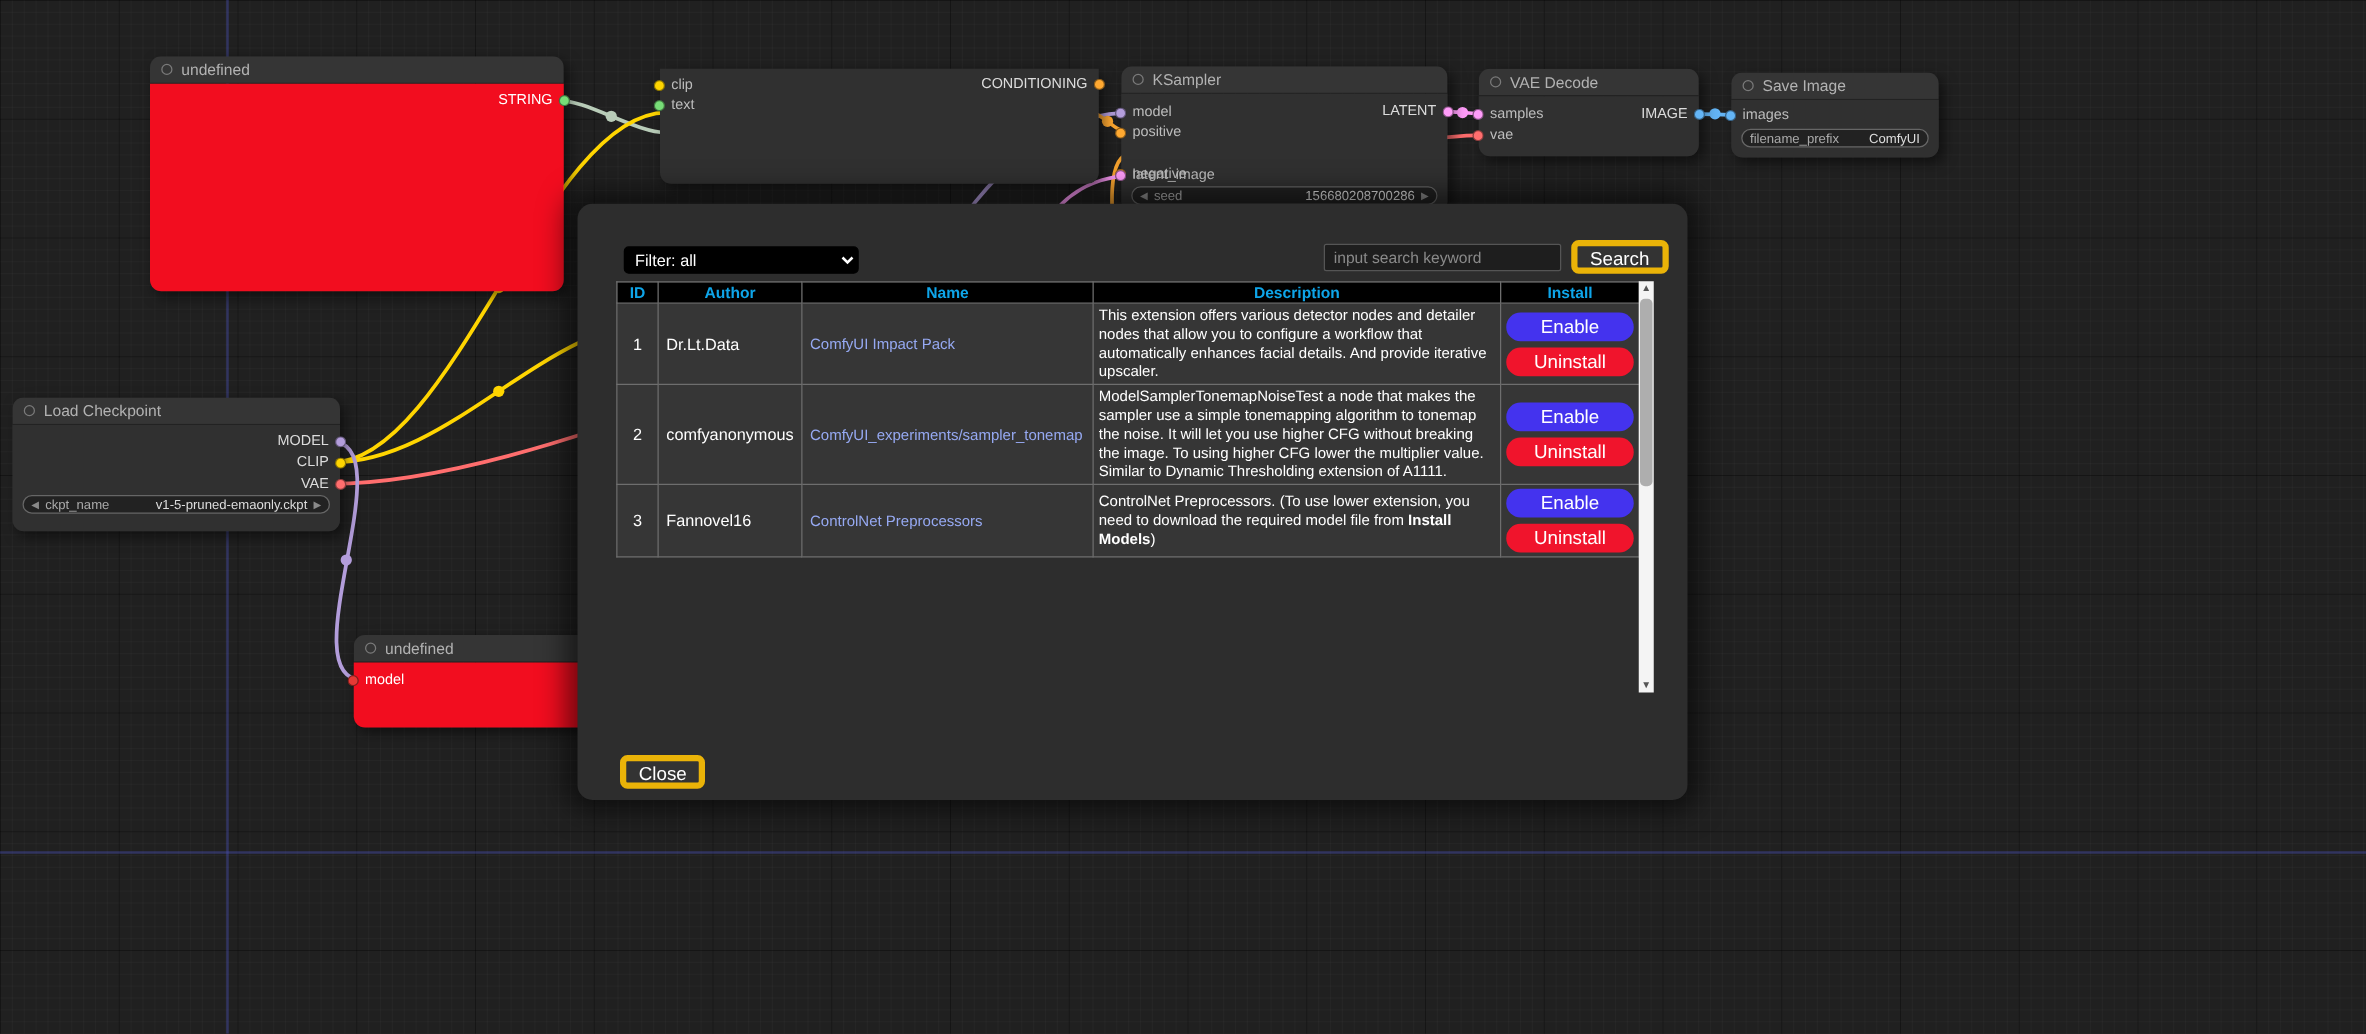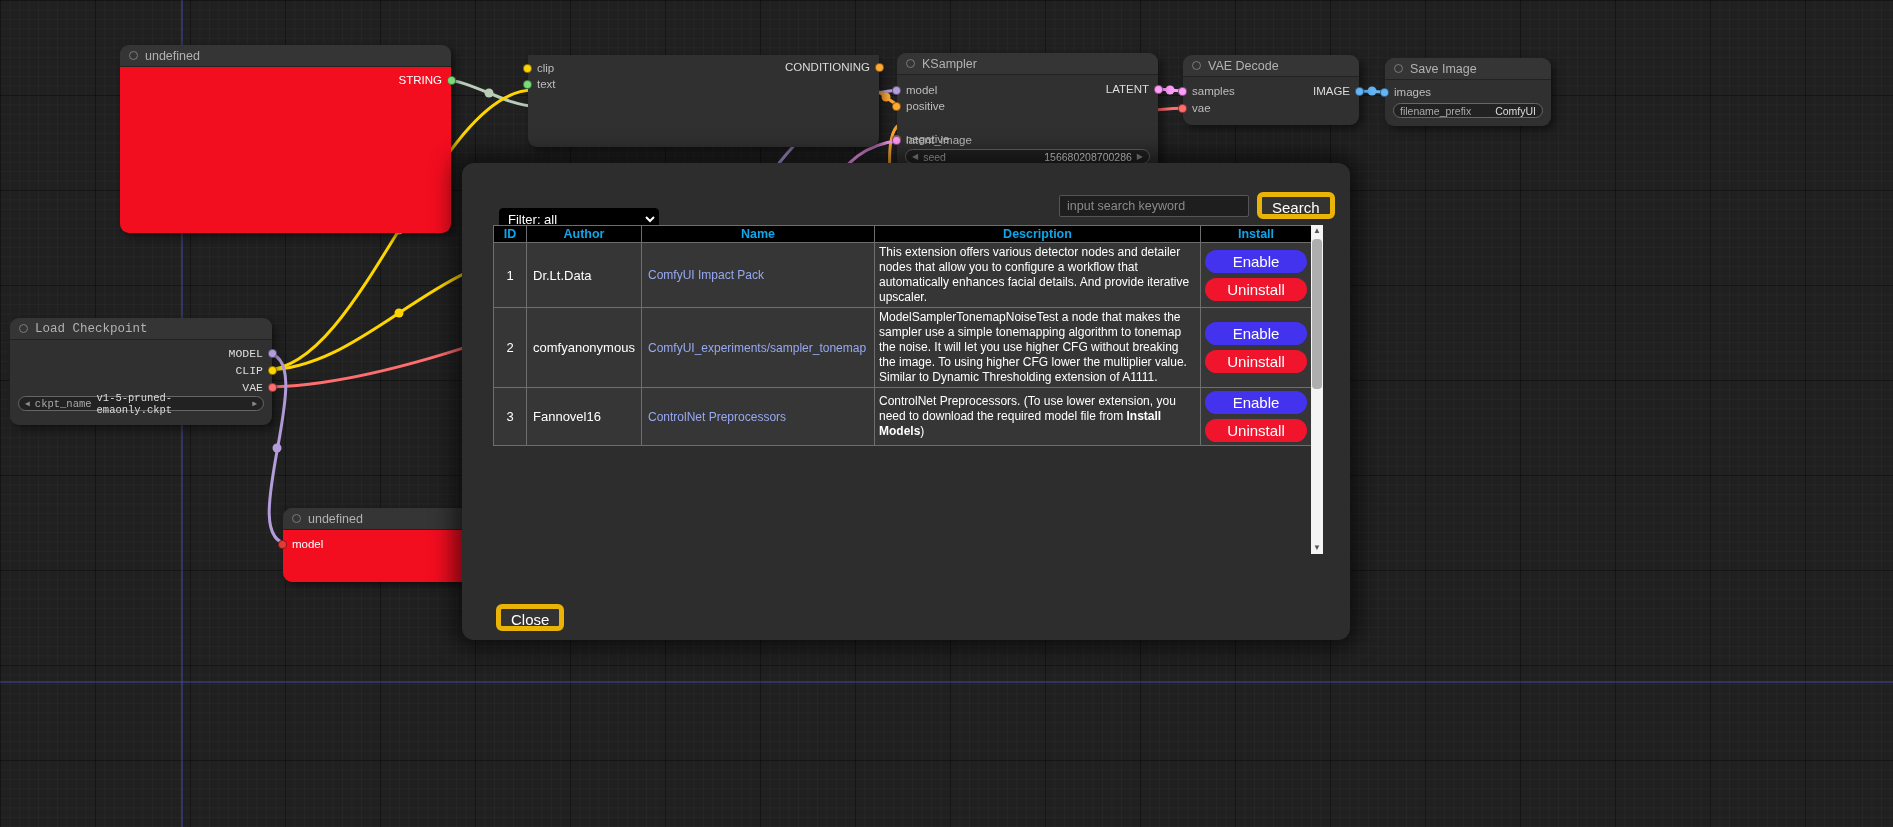--- a/index.html
+++ b/index.html
@@ -39,21 +39,21 @@
   .dot-model{background:#b39ddb;}  .dot-latent{background:#ff9cf9;}
   .dot-vae{background:#ff6e6e;}    .dot-image{background:#64b5f6;}
   .dot-string{background:#77dd77;} .dot-error{background:#e53935;}
   .widget{position:absolute;height:15px;background:#222;border:1px solid #666;border-radius:8px;display:flex;align-items:center;gap:5px;padding:0 6px;font-size:10.5px;color:#aaa;}
   .widget .wvalue{margin-left:auto;color:#ddd;}
   .warrow{color:#8a8a8a;font-size:8px;line-height:1;}
 
   
   .dialog{position:absolute;left:462px;top:163px;width:888px;height:477px;background:#2d2d2d;border-radius:12px;
           box-shadow:0 0 22px 9px rgba(0,0,0,0.55);z-index:20;color:#fff;}
-  .filter-select{position:absolute;left:37px;top:45px;width:160px;height:22px;background:#000;color:#fff;border:1px solid #000;border-radius:4px;font-size:13px;font-family:inherit;padding:0 4px;}
+  .filter-select{position:absolute;left:37px;top:34px;width:188px;height:22px;background:#000;color:#fff;border:1px solid #000;border-radius:4px;font-size:13px;font-family:inherit;padding:0 4px;}
   .search-input{position:absolute;left:597px;top:32px;width:190px;height:22px;background:#1e1e1e;border:1px solid #555;border-radius:2px;color:#ddd;font-size:12.5px;font-family:inherit;padding:0 7px;}
   .search-input::placeholder{color:#8a8a8a;}
   .btn{background:#333;border:5px solid #eab308;border-radius:6px;color:#fff;font-size:15px;font-family:inherit;padding:2px 10px;cursor:pointer;}
   .search-btn{position:absolute;left:795px;top:29px;height:27px;}
   .close-btn{position:absolute;left:34px;top:441px;height:27px;}
 
   table.pkg{position:absolute;left:31px;top:62px;width:818px;border-collapse:collapse;table-layout:fixed;}
   table.pkg th{background:#000;color:#0ea5e9;font-size:12.5px;font-weight:bold;height:17px;border:1px solid #6e6e6e;padding:0;text-align:center;}
   table.pkg td{background:#363636;border:1px solid #6e6e6e;color:#fff;vertical-align:middle;}
   td.c-id{text-align:center;font-size:13px;}
@@ -206,21 +206,21 @@
       <span class="dot dot-image"></span>
       <span class="in-label">images</span>
     </div>
     <div class="widget" style="left:8px;top:23px;width:150px;">
       <span>filename_prefix</span>
       <span class="wvalue">ComfyUI</span>
     </div>
   </div>
 </div>
 
-<div class="node" style="left:10px;top:318px;width:262px;font-family:Liberation Mono, monospace;">
+<div class="node" style="left:10px;top:318px;width:262px;">
   <div class="node-header">
     <span class="collapse-dot"></span>
     <span class="node-title">Load Checkpoint</span>
   </div>
   <div class="node-body" style="height:85px;">
     <div class="slot out" style="top:5px;">
       <span class="dot dot-model"></span>
       <span class="out-label">MODEL</span>
     </div>
     <div class="slot out" style="top:22px;">

